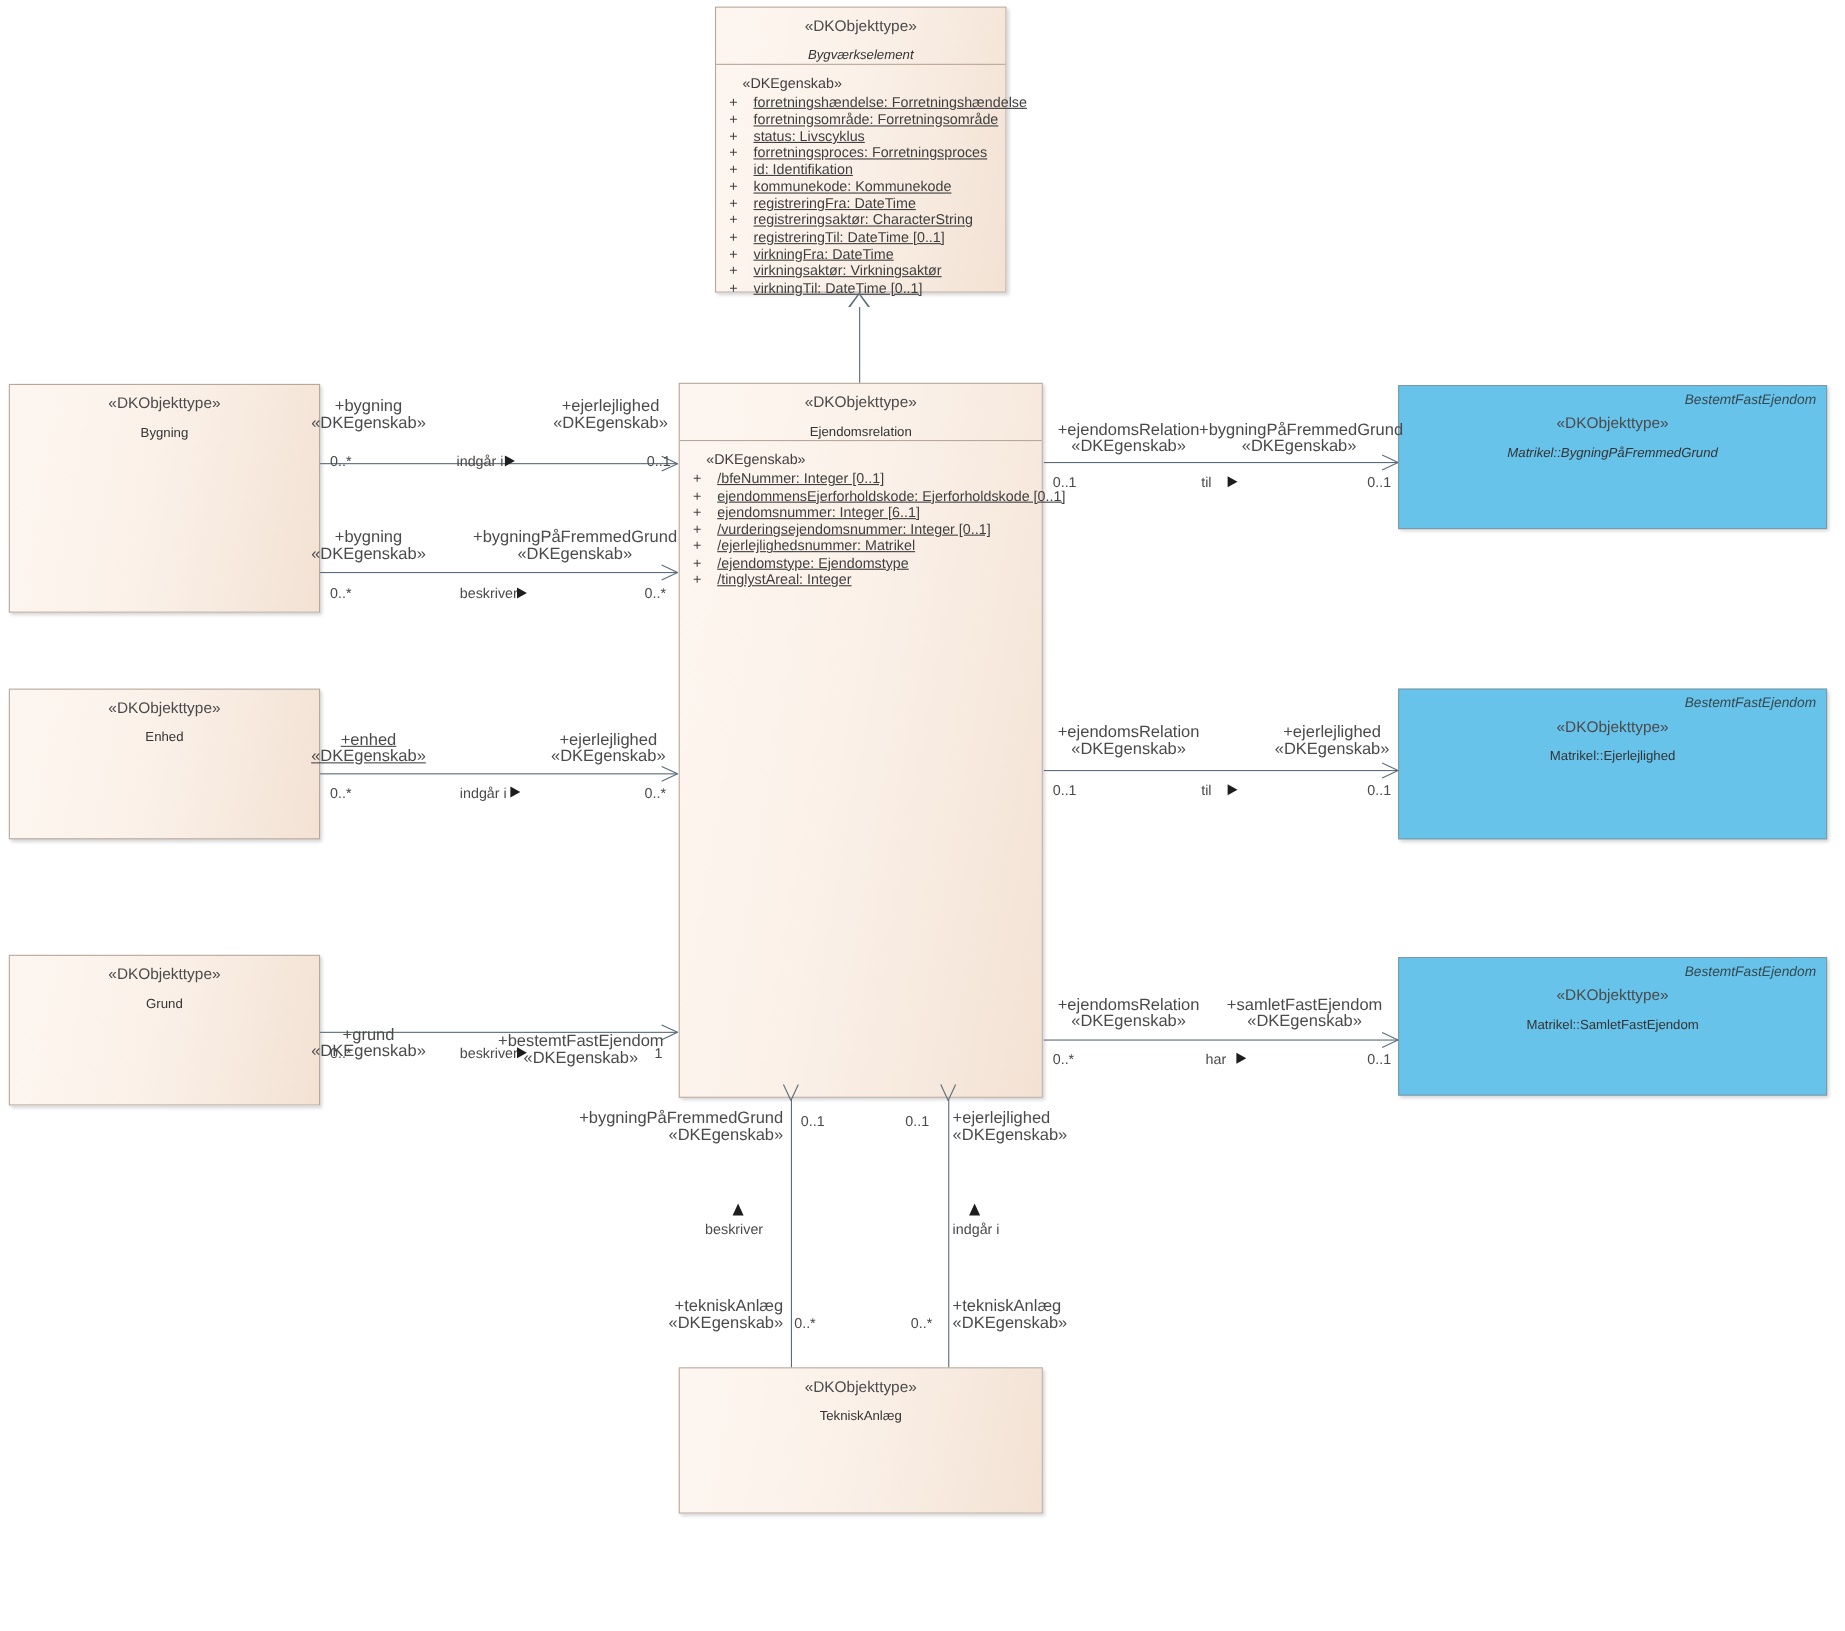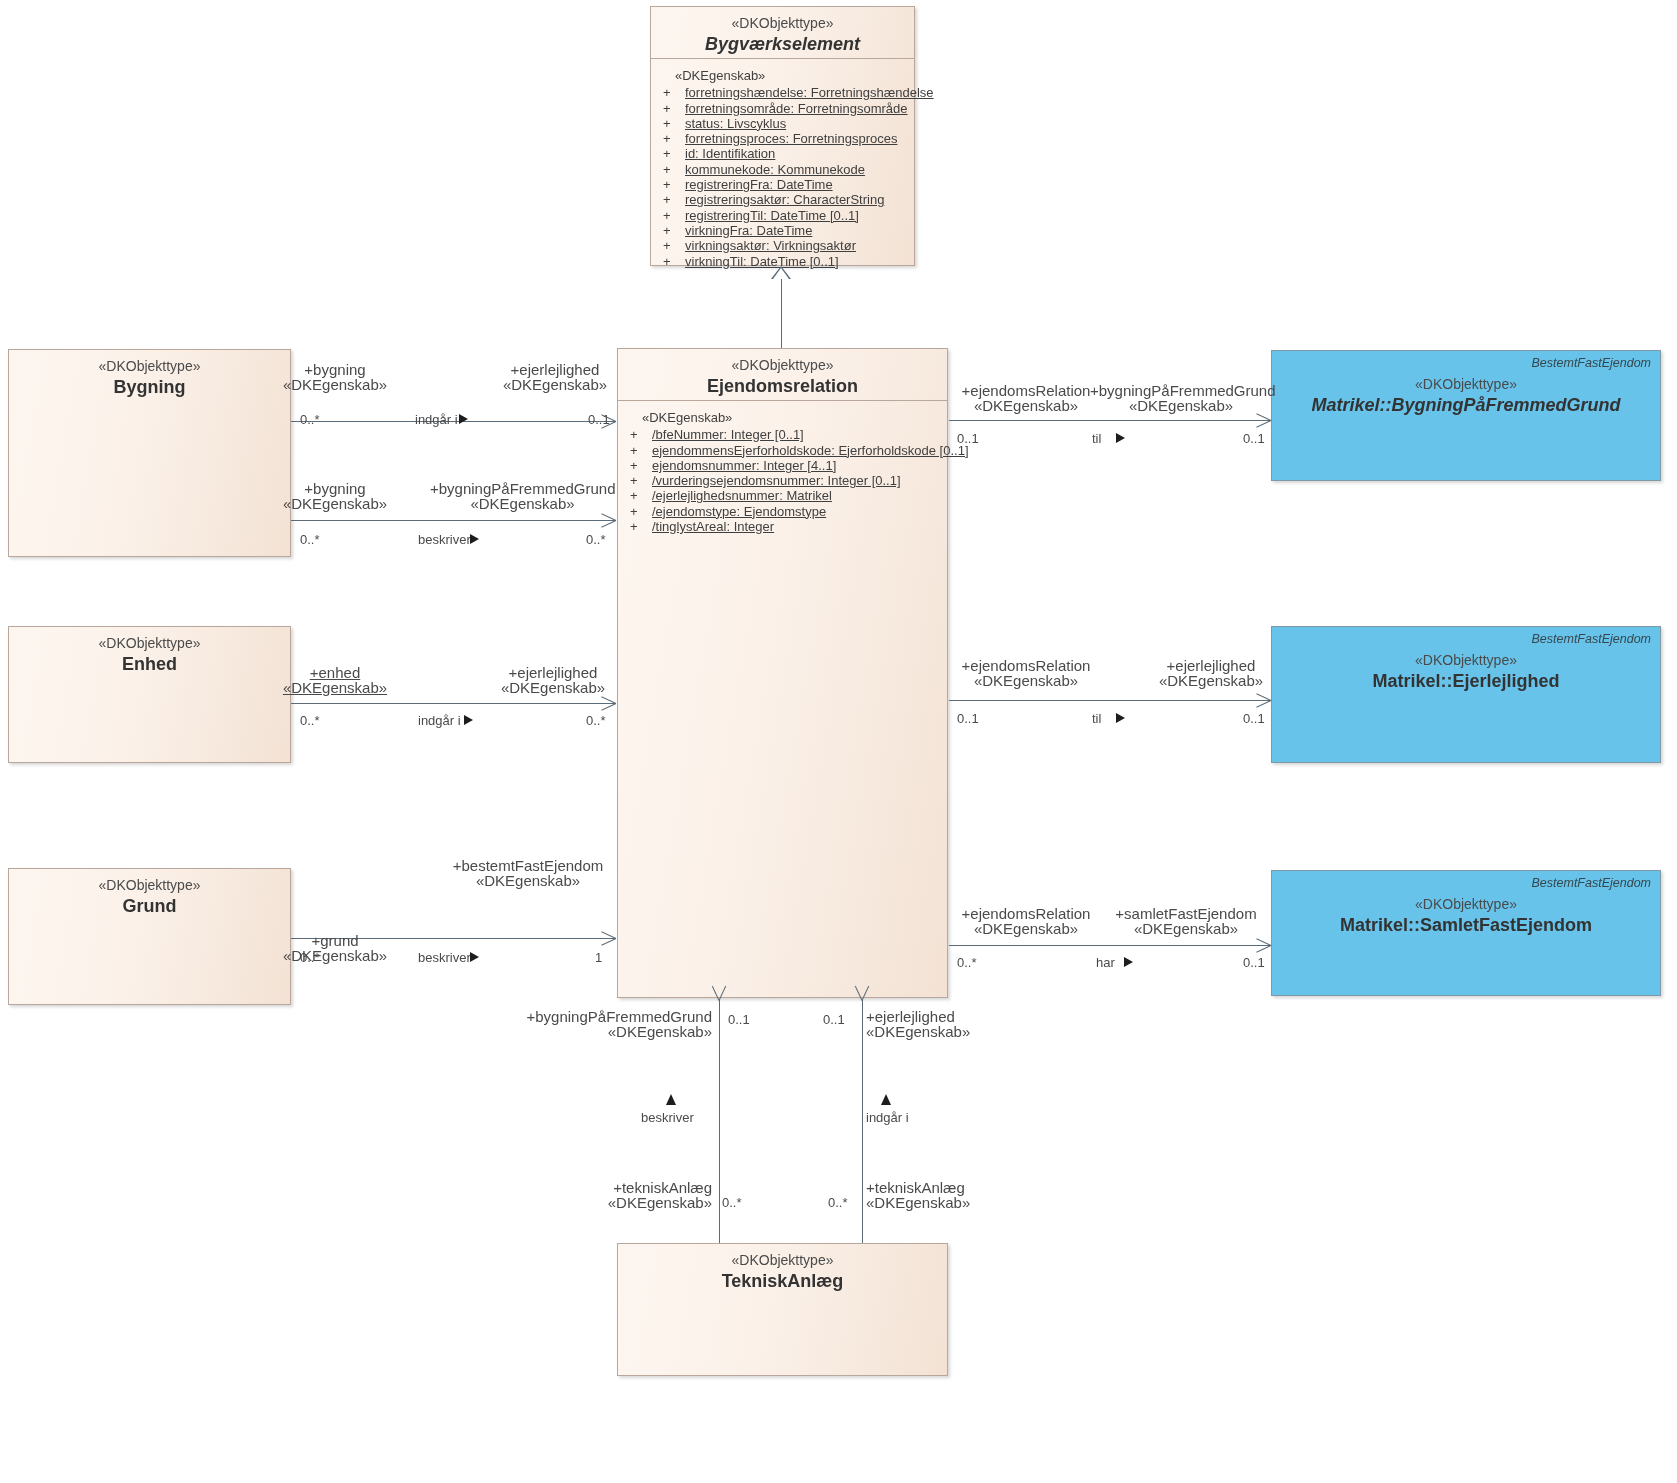--- a/index.html
+++ b/index.html
@@ -40,25 +40,25 @@
     padding: 8px 10px 10px 10px;
     text-align: center;
     line-height: 1.25;
   }
   .cls-stereo {
     font-size: 14px;
     color: #4a4a4a;
     white-space: nowrap;
   }
   .cls-name {
-    font-size: 18px;
-    font-weight: bold;
+    font-size: 12px;
+    font-weight: normal;
     color: #333333;
     white-space: nowrap;
-    margin-top: 0;
+    margin-top: 10px;
   }
   .cls-name.italic { font-style: italic; }
 
   .cls-divider {
     height: 0;
     border-top: 1px solid #b9a79b;
   }
 
   .pkg-label {
     position: absolute;
@@ -263,21 +263,21 @@
       <div class="attr-row">
           <span class="attr-vis">+</span>
           <span class="attr-text">/bfeNummer: Integer [0..1]</span>
         </div>
       <div class="attr-row">
           <span class="attr-vis">+</span>
           <span class="attr-text">ejendommensEjerforholdskode: Ejerforholdskode [0..1]</span>
         </div>
       <div class="attr-row">
           <span class="attr-vis">+</span>
-          <span class="attr-text">ejendomsnummer: Integer [4..1]</span>
+          <span class="attr-text">ejendomsnummer: Integer [6..1]</span>
         </div>
       <div class="attr-row">
           <span class="attr-vis">+</span>
           <span class="attr-text">/vurderingsejendomsnummer: Integer [0..1]</span>
         </div>
       <div class="attr-row">
           <span class="attr-vis">+</span>
           <span class="attr-text">/ejerlejlighedsnummer: Matrikel</span>
         </div>
       <div class="attr-row">
@@ -356,21 +356,21 @@
       <div class="cls-name">Grund</div>
     </div>
   </div>
 
   <div class="line h" style="left:291px; top:938px; width:325px;"></div>
   <div class="arrow-open right" style="left:616px; top:938px;"></div>
   <div class="conn-label ctr" style="left:272px; top:933px; width:126px;">
     <div>+grund</div>
     <div>«DKEgenskab»</div>
   </div>
-  <div class="conn-label ctr" style="left:440px; top:858px; width:176px;">
+  <div class="conn-label ctr" style="left:440px; top:939px; width:176px;">
     <div>+bestemtFastEjendom</div>
     <div>«DKEgenskab»</div>
   </div>
   <div class="mult" style="left:300px; top:950px;">0..*</div>
   <div class="mult" style="left:595px; top:950px;">1</div>
   <div class="verb" style="left:418px; top:950px;">beskriver</div>
   <div class="dir-tri-right" style="left:470px; top:952px;"></div>
 
   <div class="uml-class blue" style="left:1271px; top:350px; width:390px; height:131px;">
     <div class="pkg-label">BestemtFastEjendom</div>

